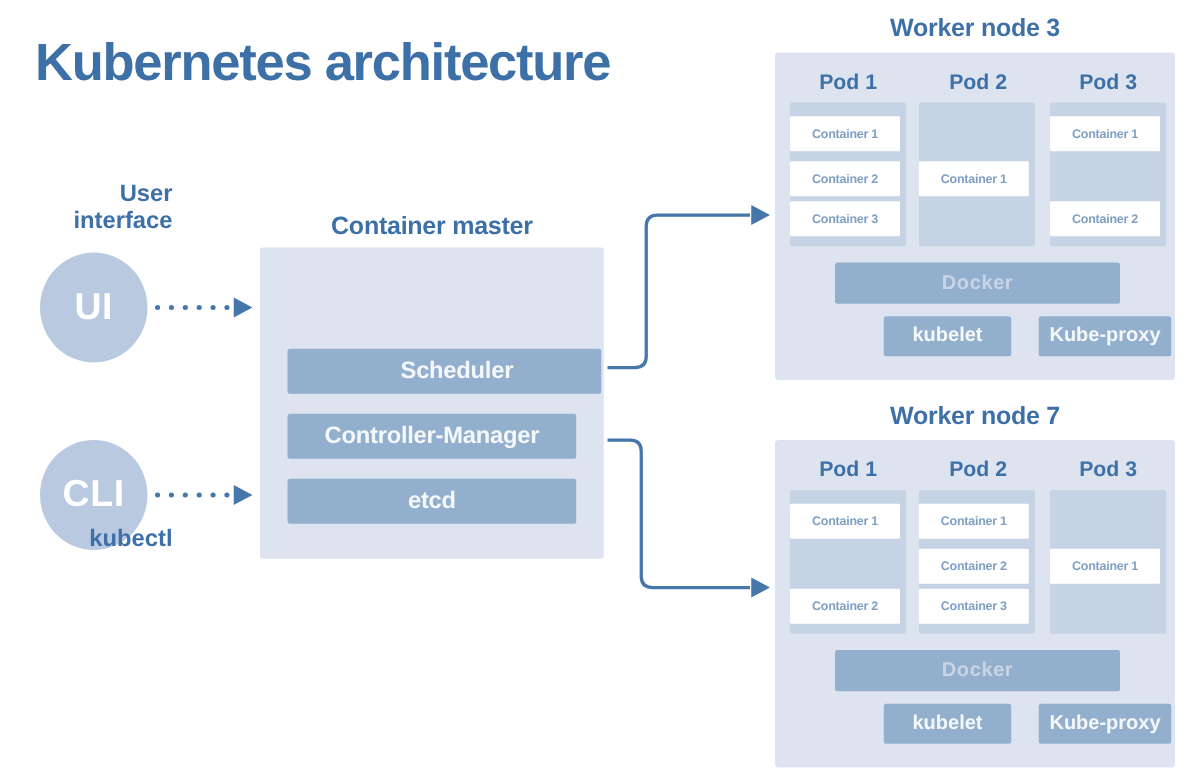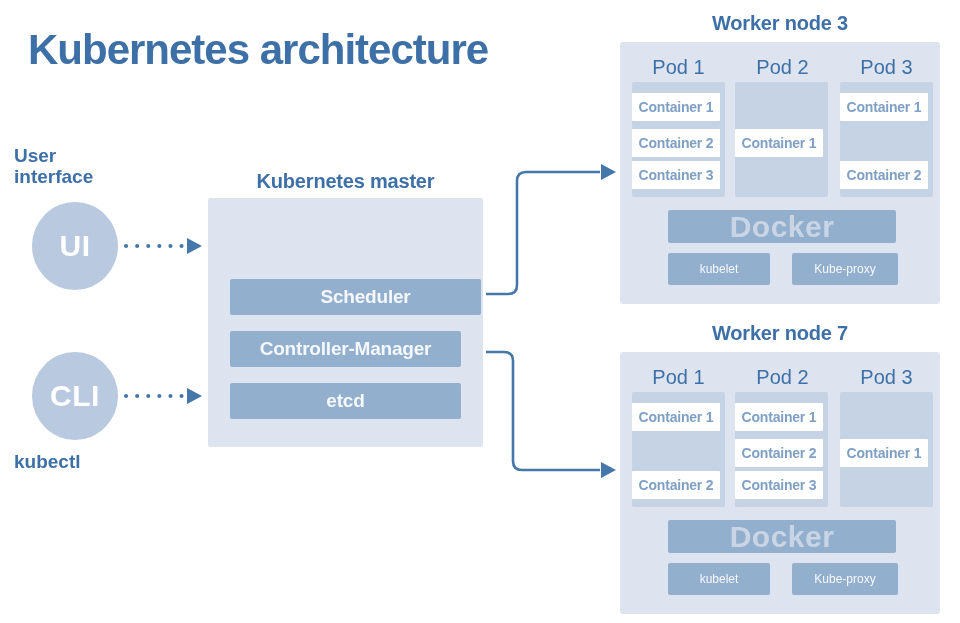--- a/index.html
+++ b/index.html
@@ -28,25 +28,25 @@
     font-size:42px;font-weight:bold;letter-spacing:-1px;
     color:var(--text-blue);
   }
   svg.overlay{position:absolute;left:0;top:0;pointer-events:none;}
   .dotline{stroke:var(--arrow);stroke-width:4;stroke-linecap:round;stroke-dasharray:0.1 11;fill:none;}
   .connector{stroke:var(--arrow);stroke-width:2.6;fill:none;}
   .arrowhead{fill:var(--arrow);stroke:none;}
 
   
   .side-label{
-    position:absolute;width:124px;text-align:left;
+    position:absolute;width:124px;text-align:right;
     color:var(--text-blue);font-size:19px;font-weight:bold;line-height:1.08;
   }
   .ui-label{left:14px;top:146px;}
-  .kubectl-label{left:14px;top:452px;}
+  .kubectl-label{left:14px;top:422px;}
   .circle{
     position:absolute;width:86px;height:88px;border-radius:50%;
     background:var(--circle-bg);color:var(--circle-text);
     display:flex;align-items:center;justify-content:center;
     font-size:30px;font-weight:bold;letter-spacing:.5px;
   }
   .ui-circle{left:32px;top:202px;}
   .cli-circle{left:32px;top:352px;}
 
   
@@ -68,46 +68,46 @@
 
   
   .worker{position:absolute;left:620px;width:320px;}
   .worker-1{top:12px;} .worker-2{top:322px;}
   .worker-title{height:30px;}
   .worker-box{
     position:relative;height:262px;background:var(--panel-bg);border-radius:3px;
   }
   .pod-label{
     position:absolute;top:14px;width:93px;text-align:center;
-    color:var(--text-blue);font-size:20px;font-weight:normal;
+    color:var(--text-blue);font-size:17px;font-weight:bold;
   }
   .pod{
     position:absolute;top:40px;width:93px;height:115px;
     background:var(--pod-bg);border-radius:2px;
   }
   .pod-1{left:12px;} .pod-2{left:115px;} .pod-3{left:220px;}
   .plabel-1{left:12px;} .plabel-2{left:116px;} .plabel-3{left:220px;}
   .container-box{
     position:absolute;left:0;right:5px;height:28px;border-radius:1px;
     background:var(--container-bg);color:var(--container-text);
     display:flex;align-items:center;justify-content:center;
-    font-size:14px;font-weight:bold;letter-spacing:-.2px;white-space:nowrap;
+    font-size:10px;font-weight:bold;letter-spacing:-.2px;white-space:nowrap;
   }
   .slot-0{top:11px;} .slot-1{top:47px;} .slot-2{top:79px;}
   .docker-bar{
     position:absolute;left:48px;top:168px;width:228px;height:33px;border-radius:2px;
     background:var(--bar-bg);color:var(--docker-text);
     display:flex;align-items:center;justify-content:center;
-    font-size:30px;font-weight:bold;letter-spacing:.5px;
+    font-size:16px;font-weight:bold;letter-spacing:.5px;
   }
   .node-bar{
     position:absolute;top:211px;height:32px;border-radius:2px;
     background:var(--bar-bg);color:var(--bar-text);
     display:flex;align-items:center;justify-content:center;
-    font-size:12px;font-weight:normal;
+    font-size:16px;font-weight:bold;margin-left:39px;
   }
   .kubelet-bar{left:48px;width:102px;}
   .kubeproxy-bar{left:172px;width:106px;}
 </style>
 </head>
 <body>
 
 <div class="canvas">
 
   <h1 class="page-title">Kubernetes architecture</h1>
@@ -141,21 +141,21 @@
   </div>
   <div class="circle ui-circle">
     <span>UI</span>
   </div>
   <div class="circle cli-circle">
     <span>CLI</span>
   </div>
   <div class="side-label kubectl-label">kubectl</div>
 
   <div class="master">
-    <div class="panel-title">Kubernetes master</div>
+    <div class="panel-title">Container master</div>
     <div class="master-box">
       <div class="master-bar mbar-1">Scheduler</div>
       <div class="master-bar mbar-2">Controller-Manager</div>
       <div class="master-bar mbar-3">etcd</div>
     </div>
   </div>
 
   <div class="worker worker-1">
     <div class="panel-title worker-title">Worker node 3</div>
     <div class="worker-box">

